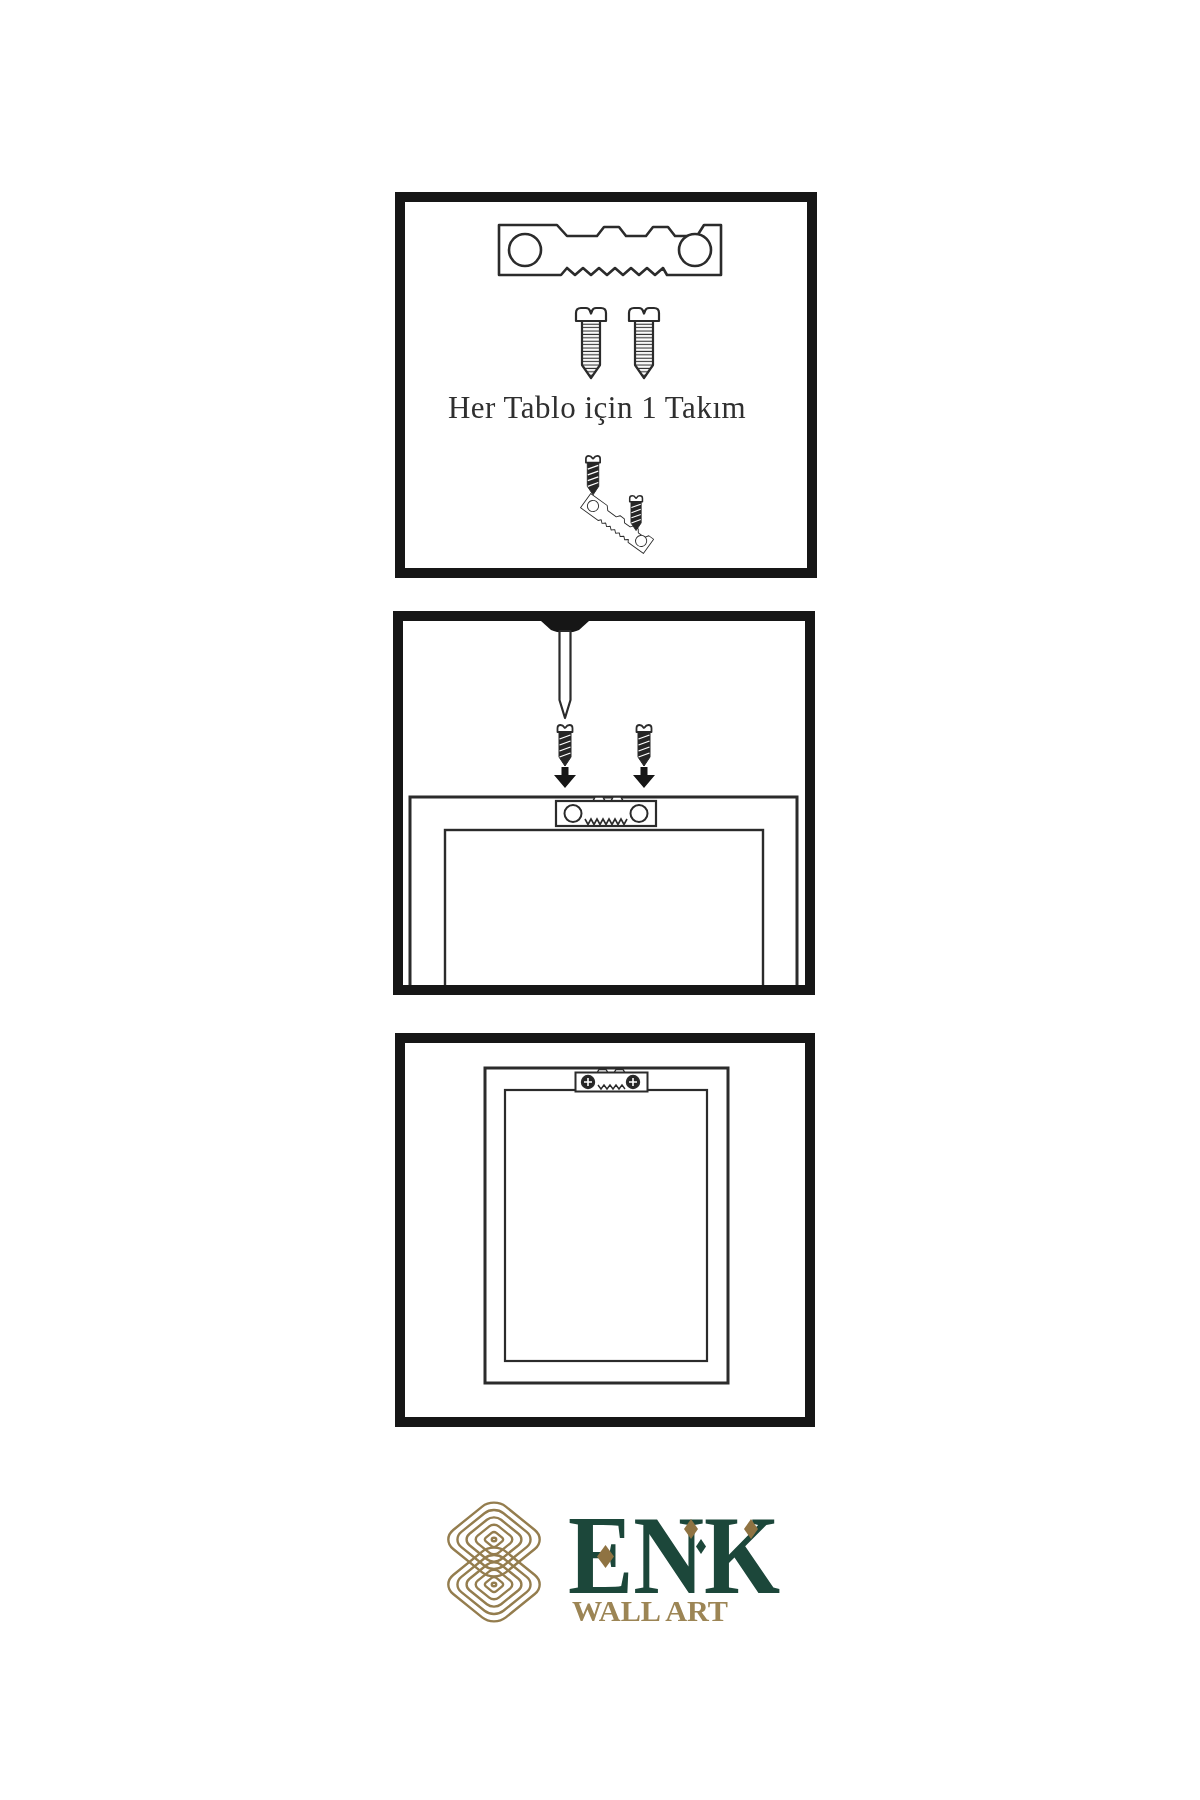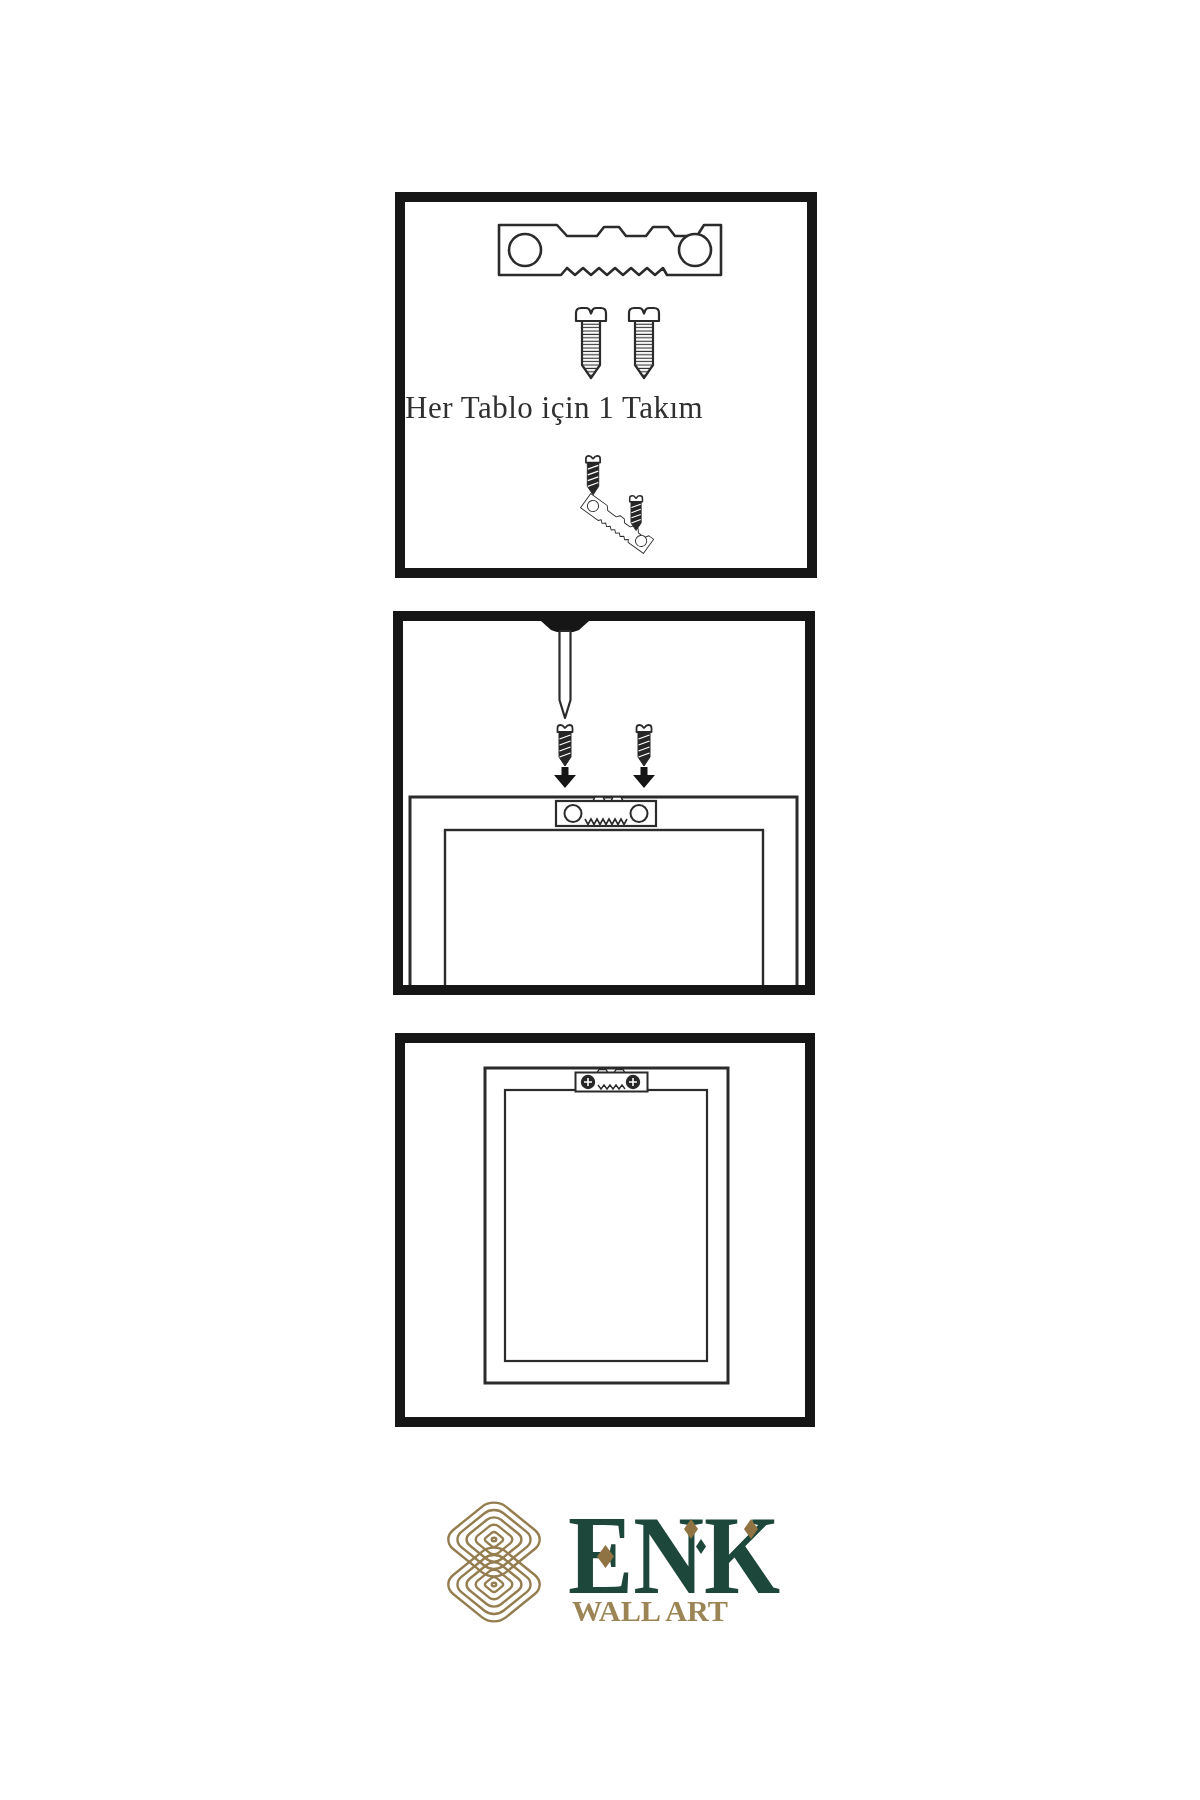--- a/index.html
+++ b/index.html
@@ -3,21 +3,21 @@
 <meta charset="utf-8">
 <style>
   html,body{margin:0;padding:0;background:#ffffff;}
   .canvas{position:relative;width:1200px;height:1800px;background:#ffffff;overflow:hidden;
           font-family:"Liberation Serif", serif;}
   .panel{position:absolute;box-sizing:border-box;border:10px solid #161616;background:#ffffff;}
   .panel svg{position:absolute;left:0;top:0;display:block;}
   #panel1{left:395px;top:192px;width:422px;height:386px;}
   #panel2{left:393px;top:611px;width:422px;height:384px;}
   #panel3{left:395px;top:1033px;width:420px;height:394px;}
-  .caption{position:absolute;left:0;right:18px;top:188px;text-align:left;
+  .caption{position:absolute;left:0;right:18px;top:188px;text-align:center;
            font-size:31px;line-height:36px;color:#2f2f2f;letter-spacing:0.5px;}
   .logo-piece{position:absolute;}
   .diamond{position:absolute;clip-path:polygon(50% 0,100% 50%,50% 100%,0 50%);}
   .d-gold{background:#8f7342;}
   .d-green{background:#1c473a;}
   svg text{font-family:"Liberation Serif", serif;font-weight:700;}
 </style>
 </head>
 <body>
 

